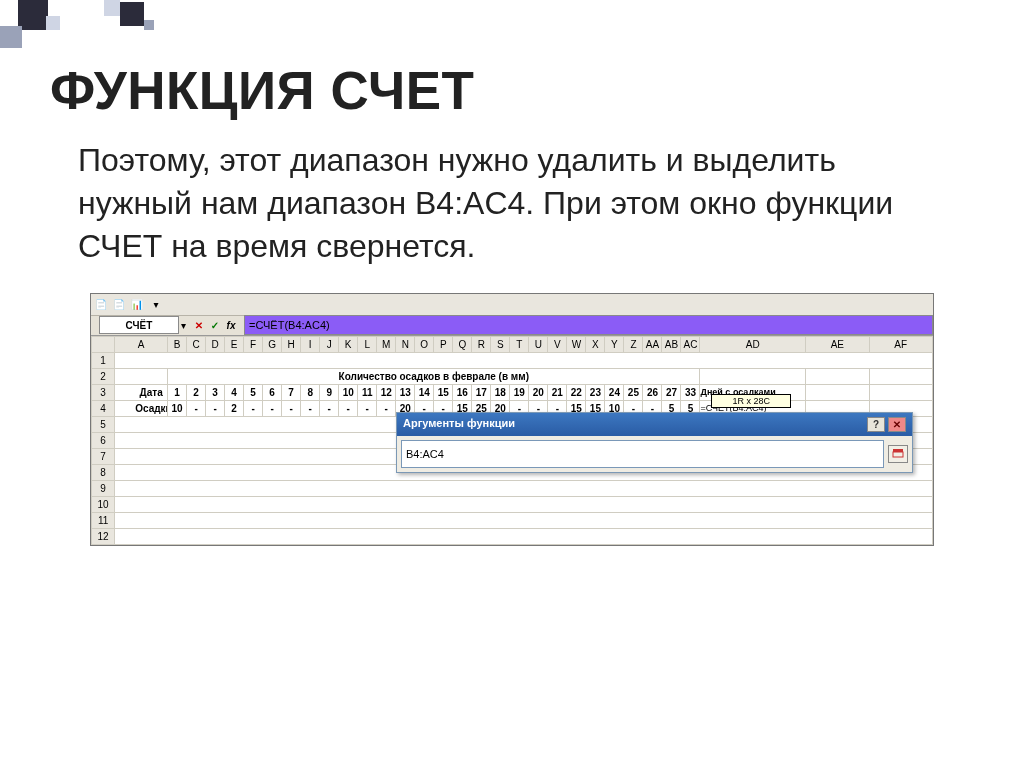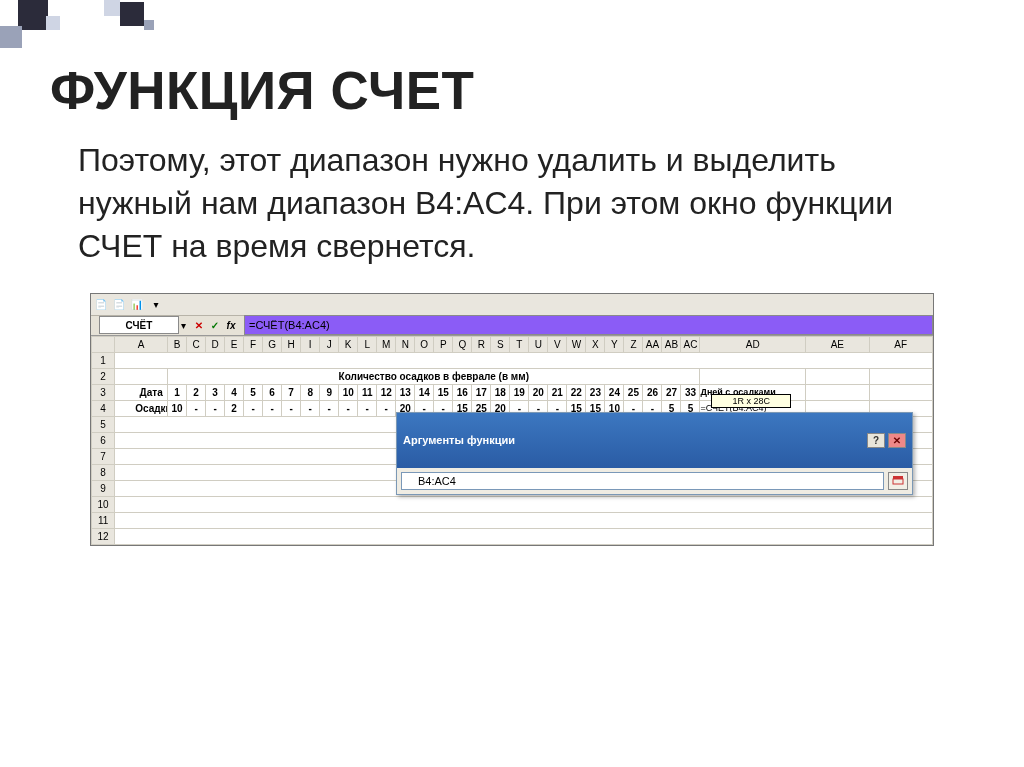--- a/index.html
+++ b/index.html
@@ -150,47 +150,47 @@
     width: 517px;
     background: #efece3;
     border: 1px solid #7b98b5;
     box-shadow: 2px 2px 4px rgba(0,0,0,0.3);
   }
   .arg-title {
     background: linear-gradient(#3c77c0, #2a5ca5);
     color: #fff;
     font-size: 11px;
     font-weight: bold;
-    padding: 20px 6px;
-    display: flex;
-    align-items: center;
+    padding: 4px 6px;
+    display: flex;
+    align-items: flex-start;
     justify-content: space-between;
     gap: 40px;
   }
   .arg-title-right { display:flex; gap:3px; }
   .arg-btn {
     width: 18px; height: 15px;
     background: #e8e5da;
     border: 1px solid #888;
     display: inline-flex; align-items:center; justify-content:center;
     font-size: 10px; color:#333;
   }
   .arg-close { background: #e88; color:#600; font-weight:bold; }
   .arg-body {
     padding: 4px;
     display: flex;
     align-items: center;
     gap: 4px;
   }
   .arg-input {
     flex: 1;
-    height: 18px;
+    height: 28px;
     background: #fff;
     border: 1px solid #7a98b8;
-    padding: 0 16px;
+    padding: 0 4px;
     font-size: 11px;
     display:flex; align-items:center;
   }
   .arg-expand {
     width: 20px; height: 18px;
     background: #f2efe6;
     border: 1px solid #888;
     display:inline-flex;align-items:center;justify-content:center;
   }
 </style>

